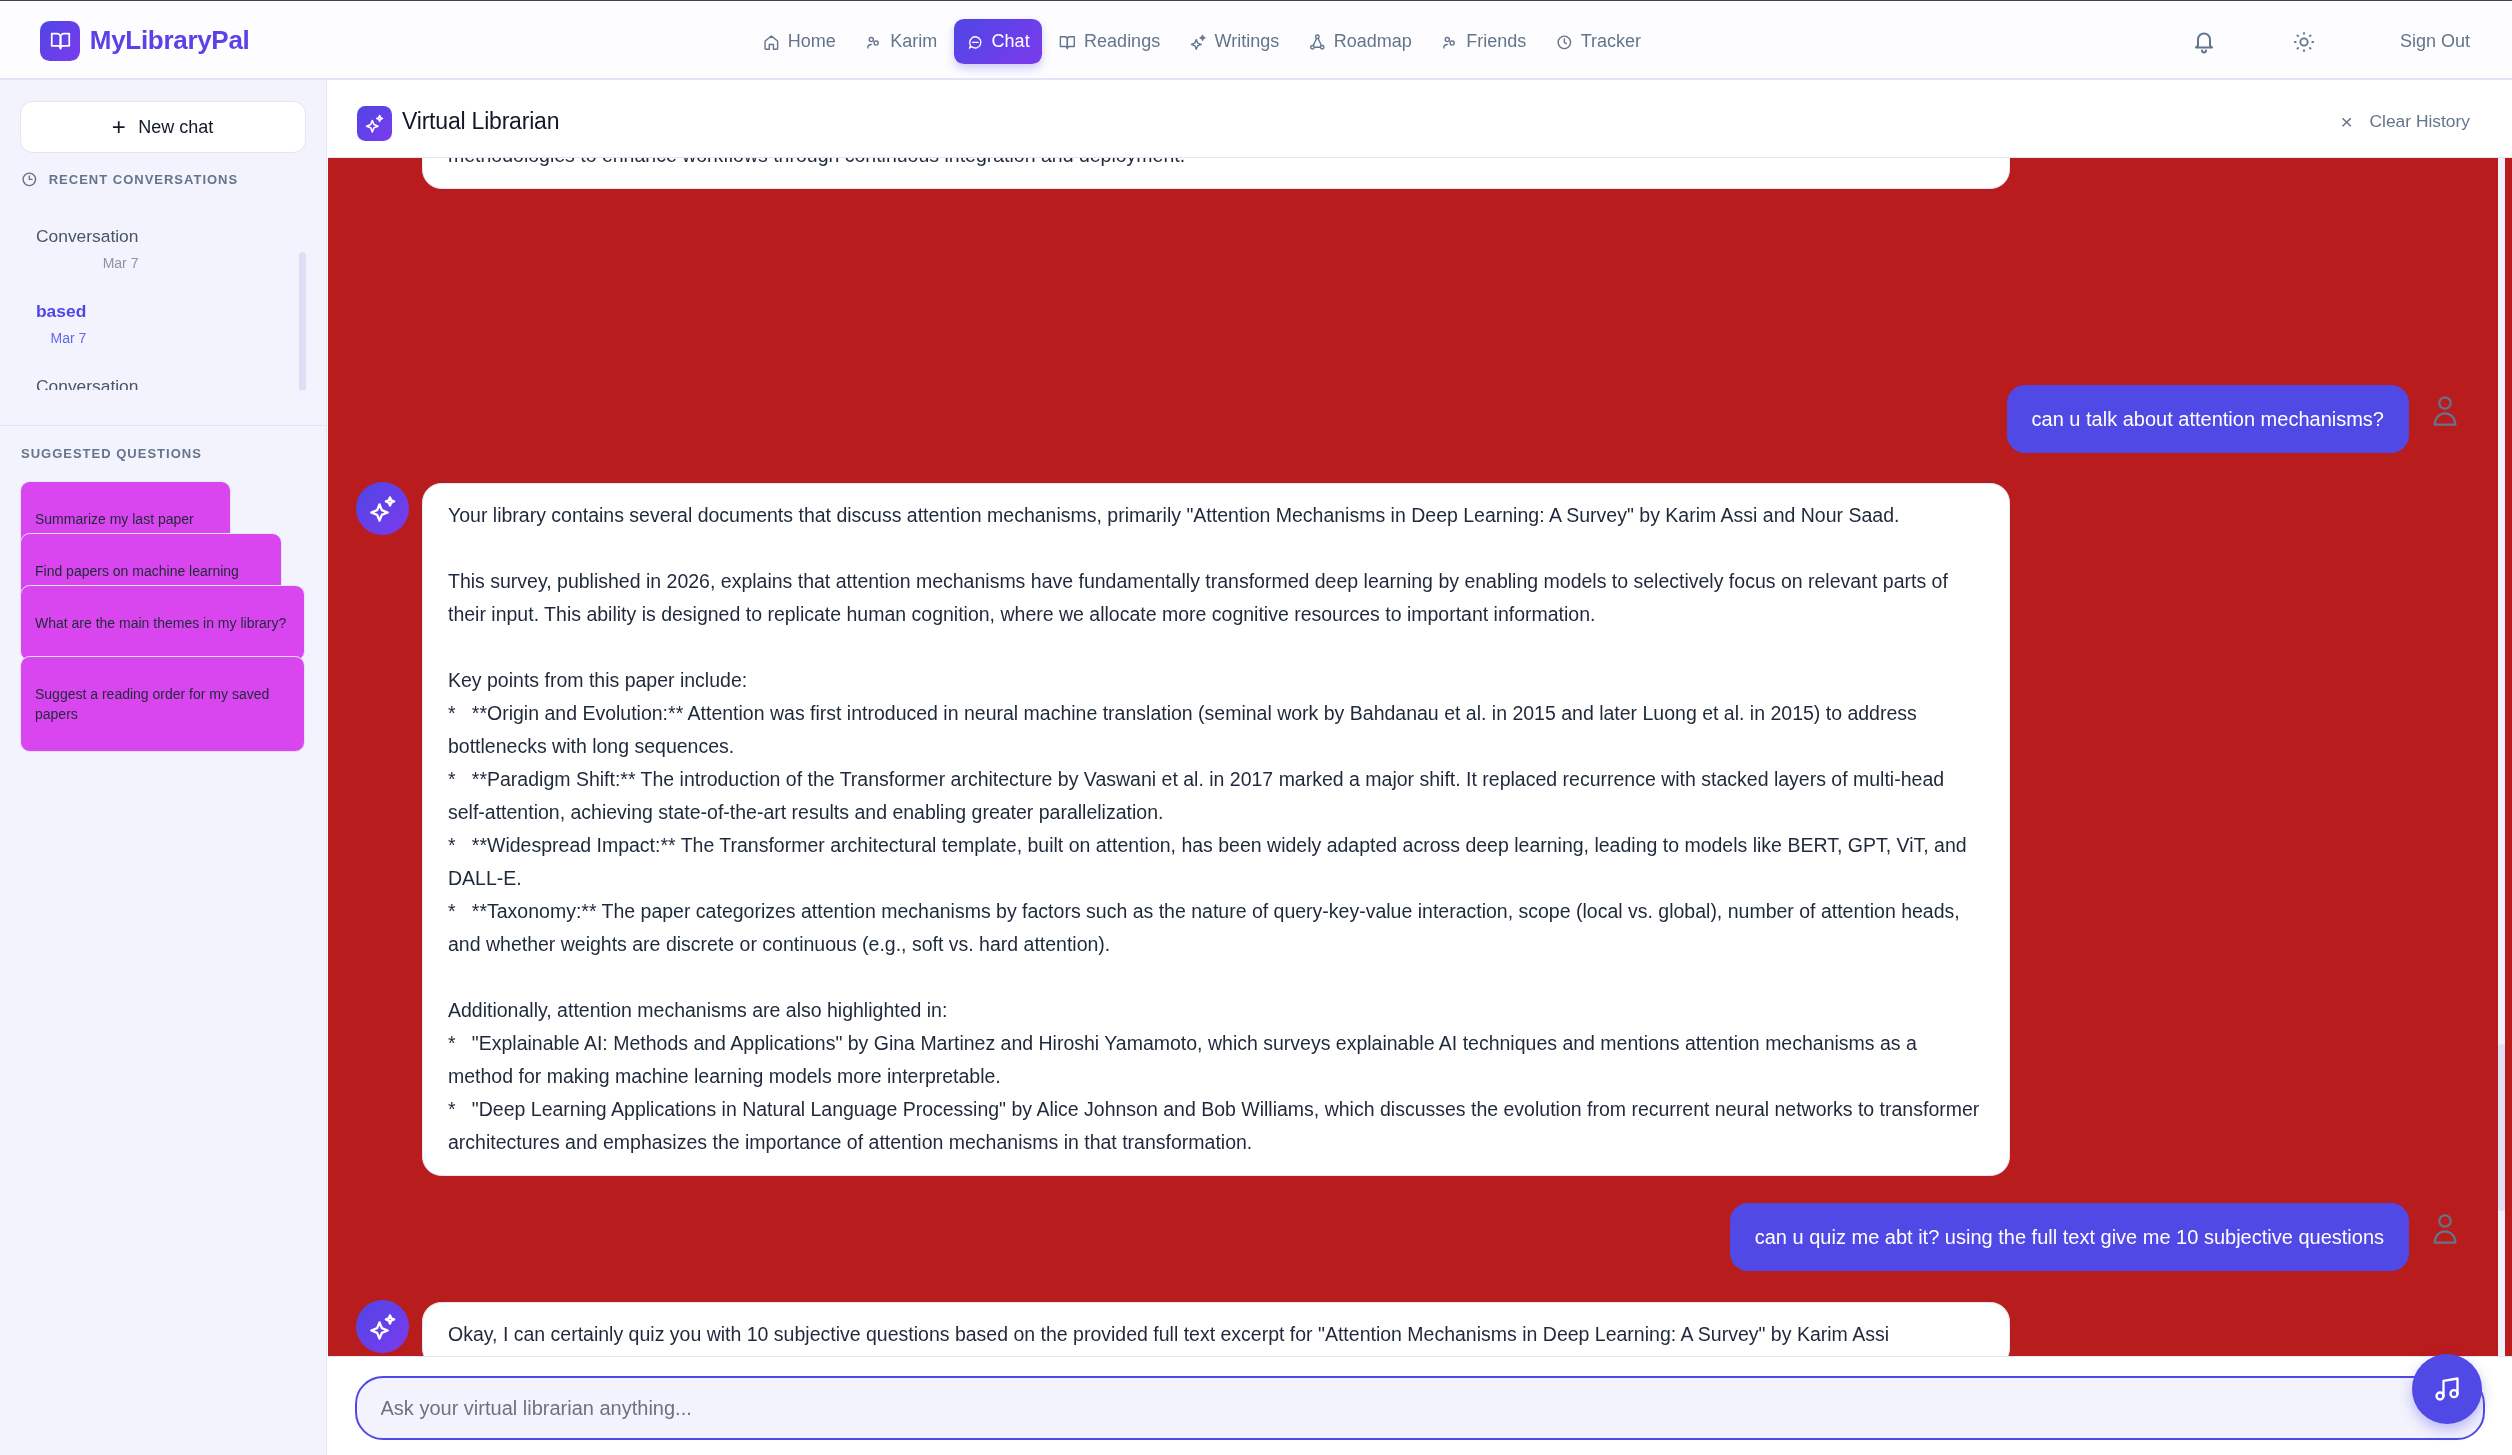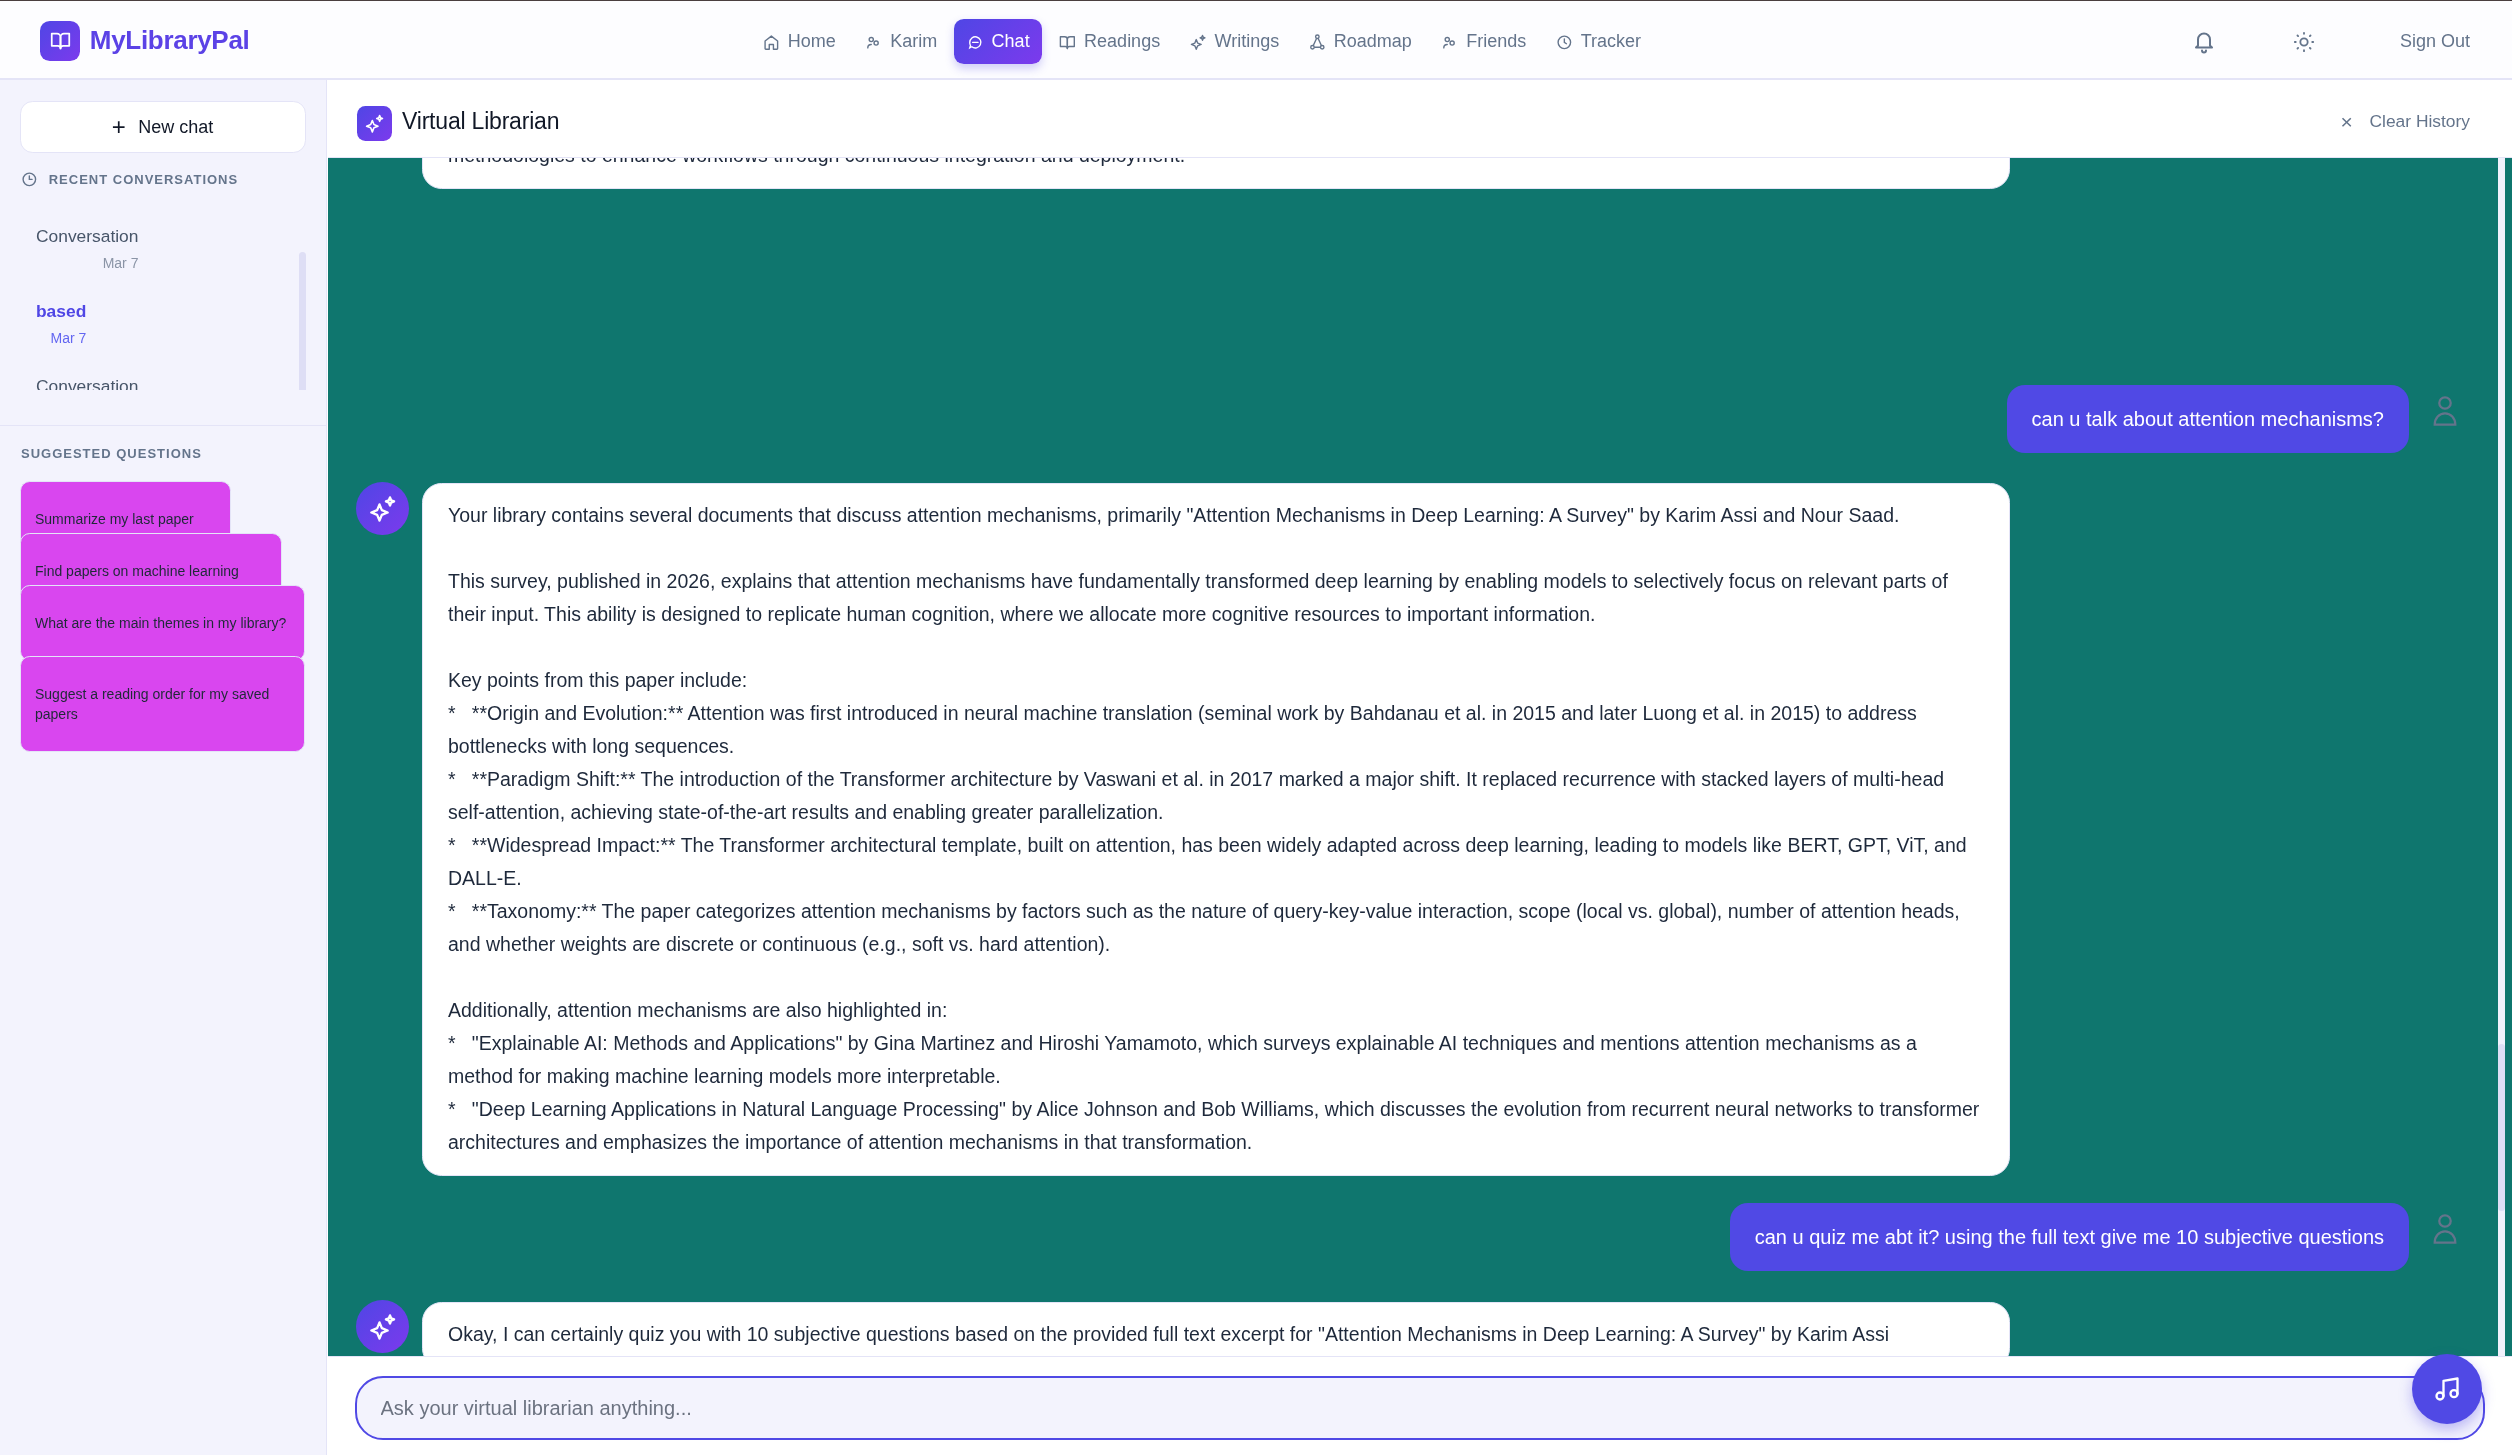--- a/index.html
+++ b/index.html
@@ -38,21 +38,21 @@
 
   .suggest { position: absolute; left: 20px; background: #d946ef; border: 1.4px solid #e4e4f7; border-radius: 9.8px; padding: 27px 14px; font-size: 14px; line-height: 20px; color: #1f2937; }
 
   
   .chat-header { position: absolute; left: 328px; top: 80px; width: 2184px; height: 78px; background: #ffffff; border-bottom: 1.4px solid #e4e4f7; }
   .chat-header-icon { position: absolute; left: 29px; top: 26px; width: 35px; height: 35px; border-radius: 8.4px; background: linear-gradient(135deg, #4f46e5, #7c3aed); display: flex; align-items: center; justify-content: center; }
   .chat-header-title { position: absolute; left: 74px; top: 28px; font-size: 23px; color: #111827; letter-spacing: -0.2px; }
   .clear-history { position: absolute; right: 42px; top: 31px; display: flex; align-items: center; font-size: 17.4px; color: #64748b; }
   .clear-history .x { font-size: 21px; margin-right: 16.7px; line-height: 1; }
 
-  .chat-scroll { position: absolute; left: 328px; top: 158px; width: 2184px; height: 1198px; overflow: hidden; background: #0f766e; }
+  .chat-scroll { position: absolute; left: 328px; top: 158px; width: 2184px; height: 1198px; overflow: hidden; background: #b91c1c; }
   .scrollbar-track { position: absolute; right: 7px; top: 0; width: 7px; height: 1198px; background: #f1f1fc; }
   .scrollbar-thumb { position: absolute; right: 7px; top: 886px; width: 7px; height: 167px; background: #dedef5; border-radius: 3.5px; }
 
   .bubble-ai { position: absolute; left: 94px; width: 1588px; background: #ffffff; border: 1.4px solid #e4e4f7; border-radius: 19.5px; padding: 15.4px 25px; font-size: 19.5px; line-height: 33px; color: #1e293b; white-space: pre-wrap; }
   .ai-avatar { position: absolute; left: 28px; width: 53px; height: 53px; border-radius: 50%; background: linear-gradient(135deg, #4f46e5, #7c3aed); display: flex; align-items: center; justify-content: center; }
   .bubble-user { position: absolute; right: 103px; height: 68px; background: #5049e5; color: #ffffff; border-radius: 18px; padding: 0 25px; display: flex; align-items: center; font-size: 20px; }
   .user-avatar { position: absolute; right: 53px; width: 28px; height: 32px; }
 
   .input-area { position: absolute; left: 328px; top: 1356px; width: 2184px; height: 100px; background: #ffffff; border-top: 1.4px solid #e4e4f7; }
   .chat-input { position: absolute; left: 26.5px; top: 19px; width: 2130px; height: 64px; border: 2.8px solid #5049e5; border-radius: 28px; background: #f3f3fd; padding: 0 24px; font-size: 20px; color: #111827; font-family: "Liberation Sans", sans-serif; outline: none; }

